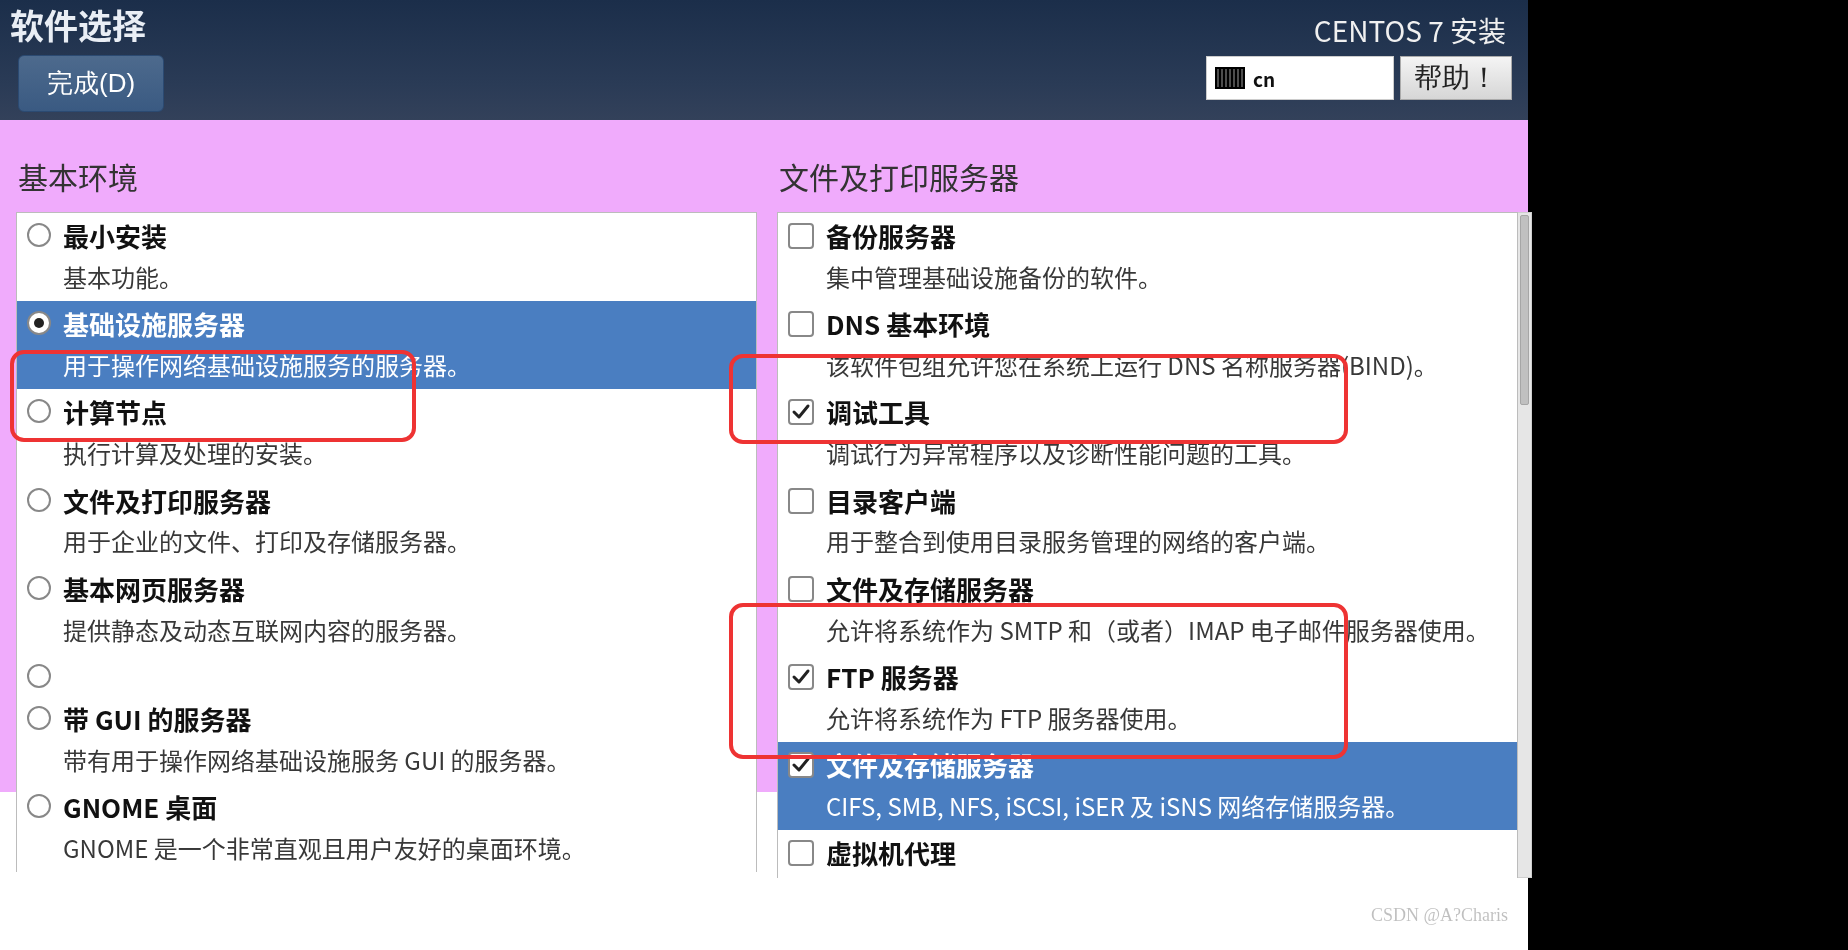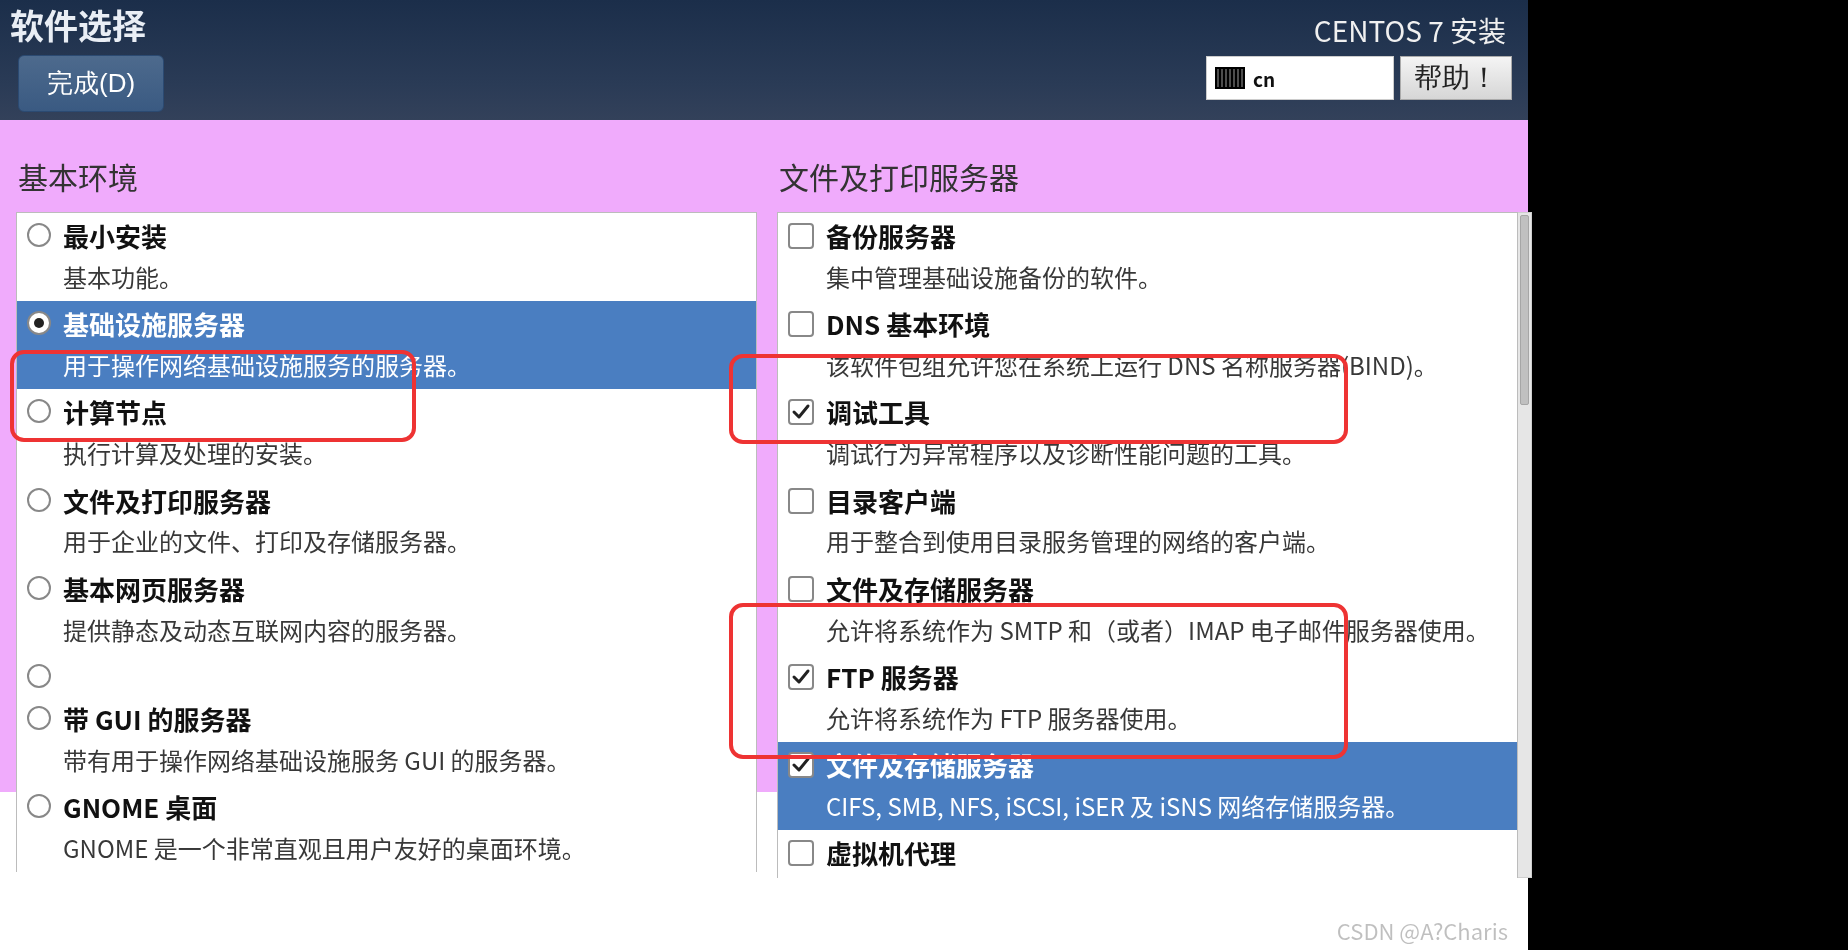--- a/index.html
+++ b/index.html
@@ -40,21 +40,21 @@
 
   .check { width: 26px; height: 26px; border: 2px solid #888; border-radius: 4px; margin-top: 4px; background: #fff; display: flex; align-items: center; justify-content: center; flex: 0 0 26px; }
   .check svg { display: none; }
   .check.on svg { display: block; }
 
   .hl { position: absolute; border: 4px solid #e33; border-radius: 14px; pointer-events: none; }
   .hl1 { left: 10px; top: 350px; width: 406px; height: 92px; }
   .hl2 { left: 729px; top: 354px; width: 619px; height: 90px; }
   .hl3 { left: 729px; top: 603px; width: 619px; height: 156px; }
 
-  .watermark { position: absolute; right: 340px; bottom: 4px; font-size: 22px; color: rgba(0,0,0,.25); }
+  .watermark { position: absolute; right: 340px; bottom: 24px; font-size: 18px; color: rgba(0,0,0,.25); font-family: Liberation Serif, serif; }
 </style>
 </head>
 <body>
 
 <div class="rightblack"></div>
 
 <div class="stage">
 
   <div class="topbar">
     <h1>软件选择</h1>

